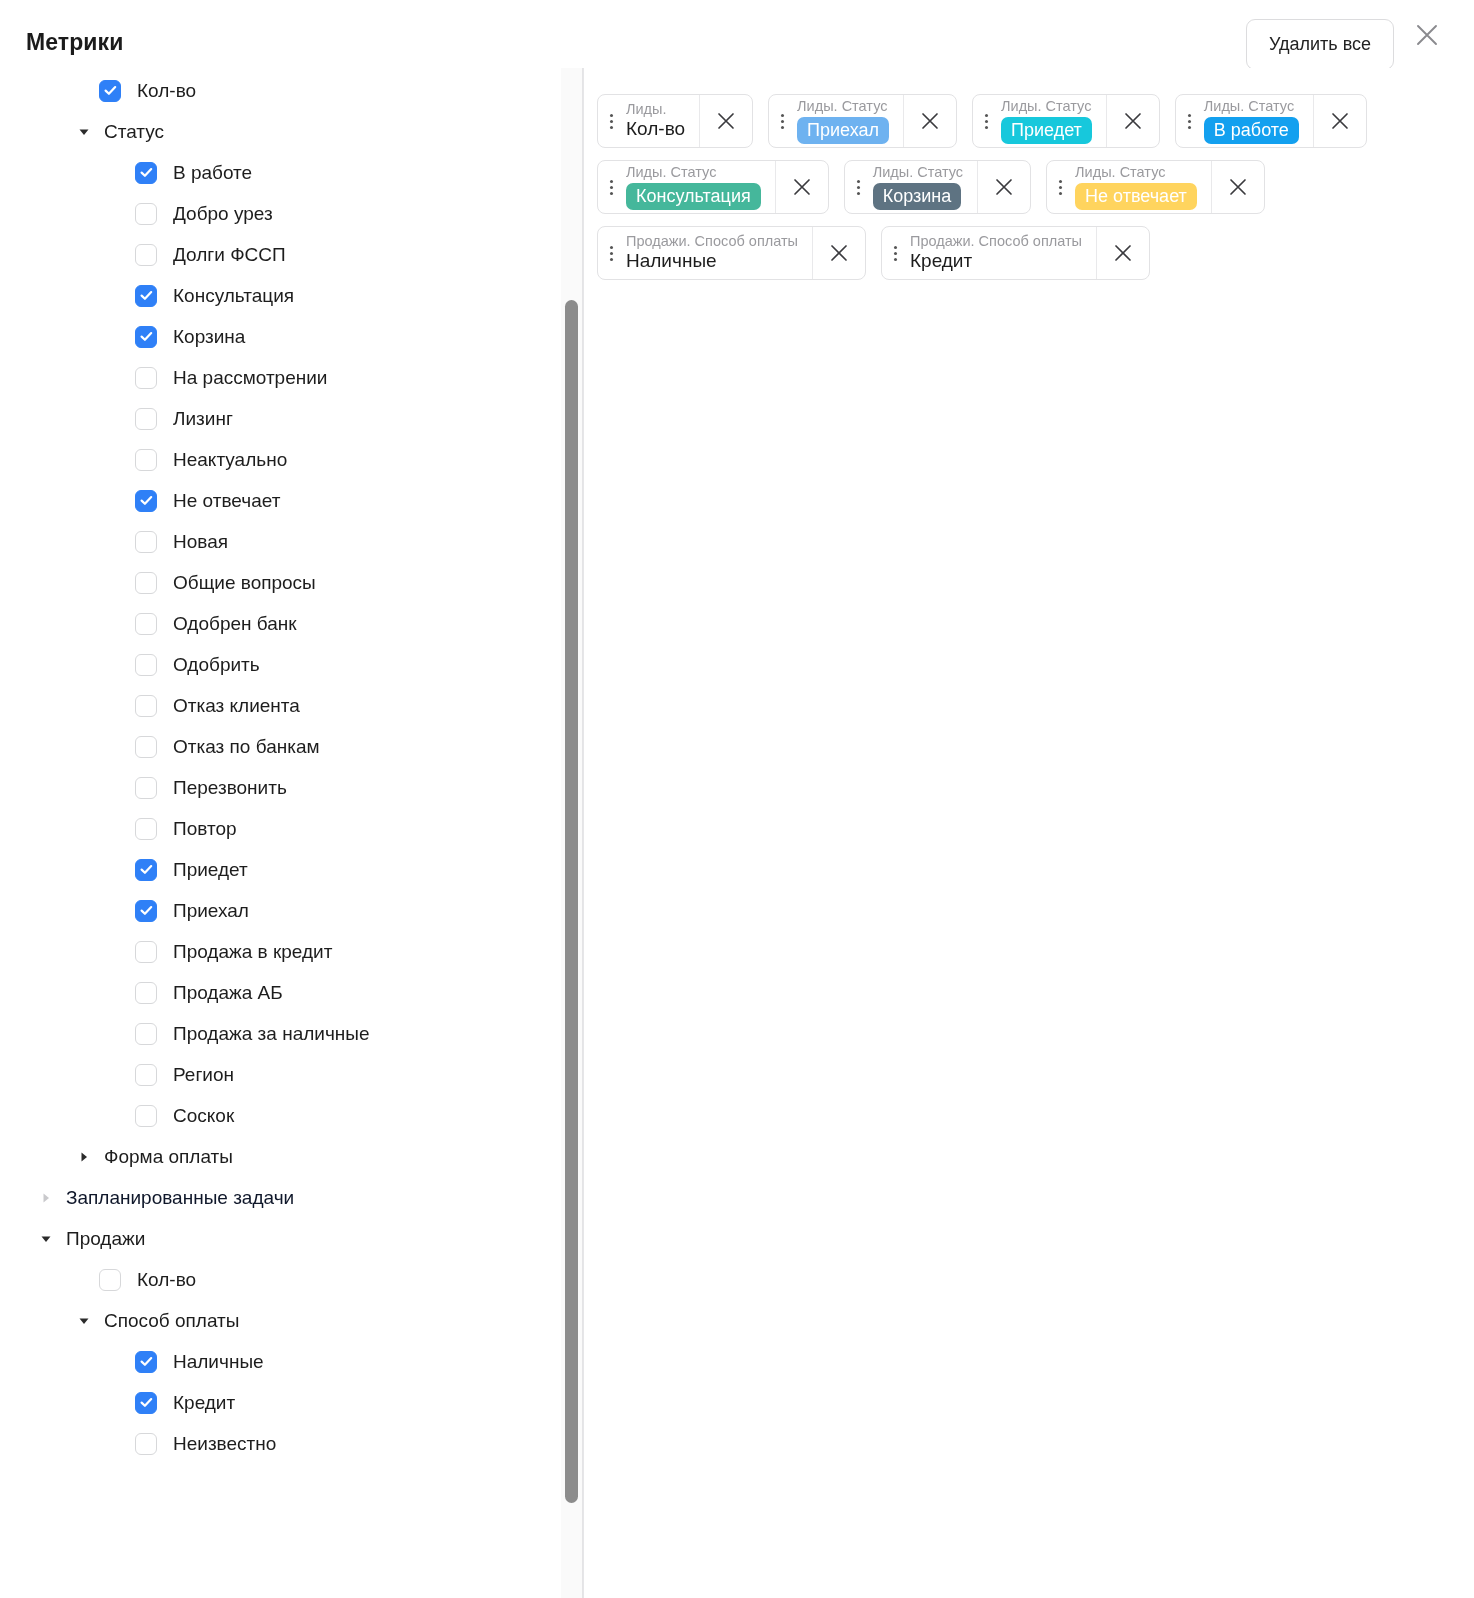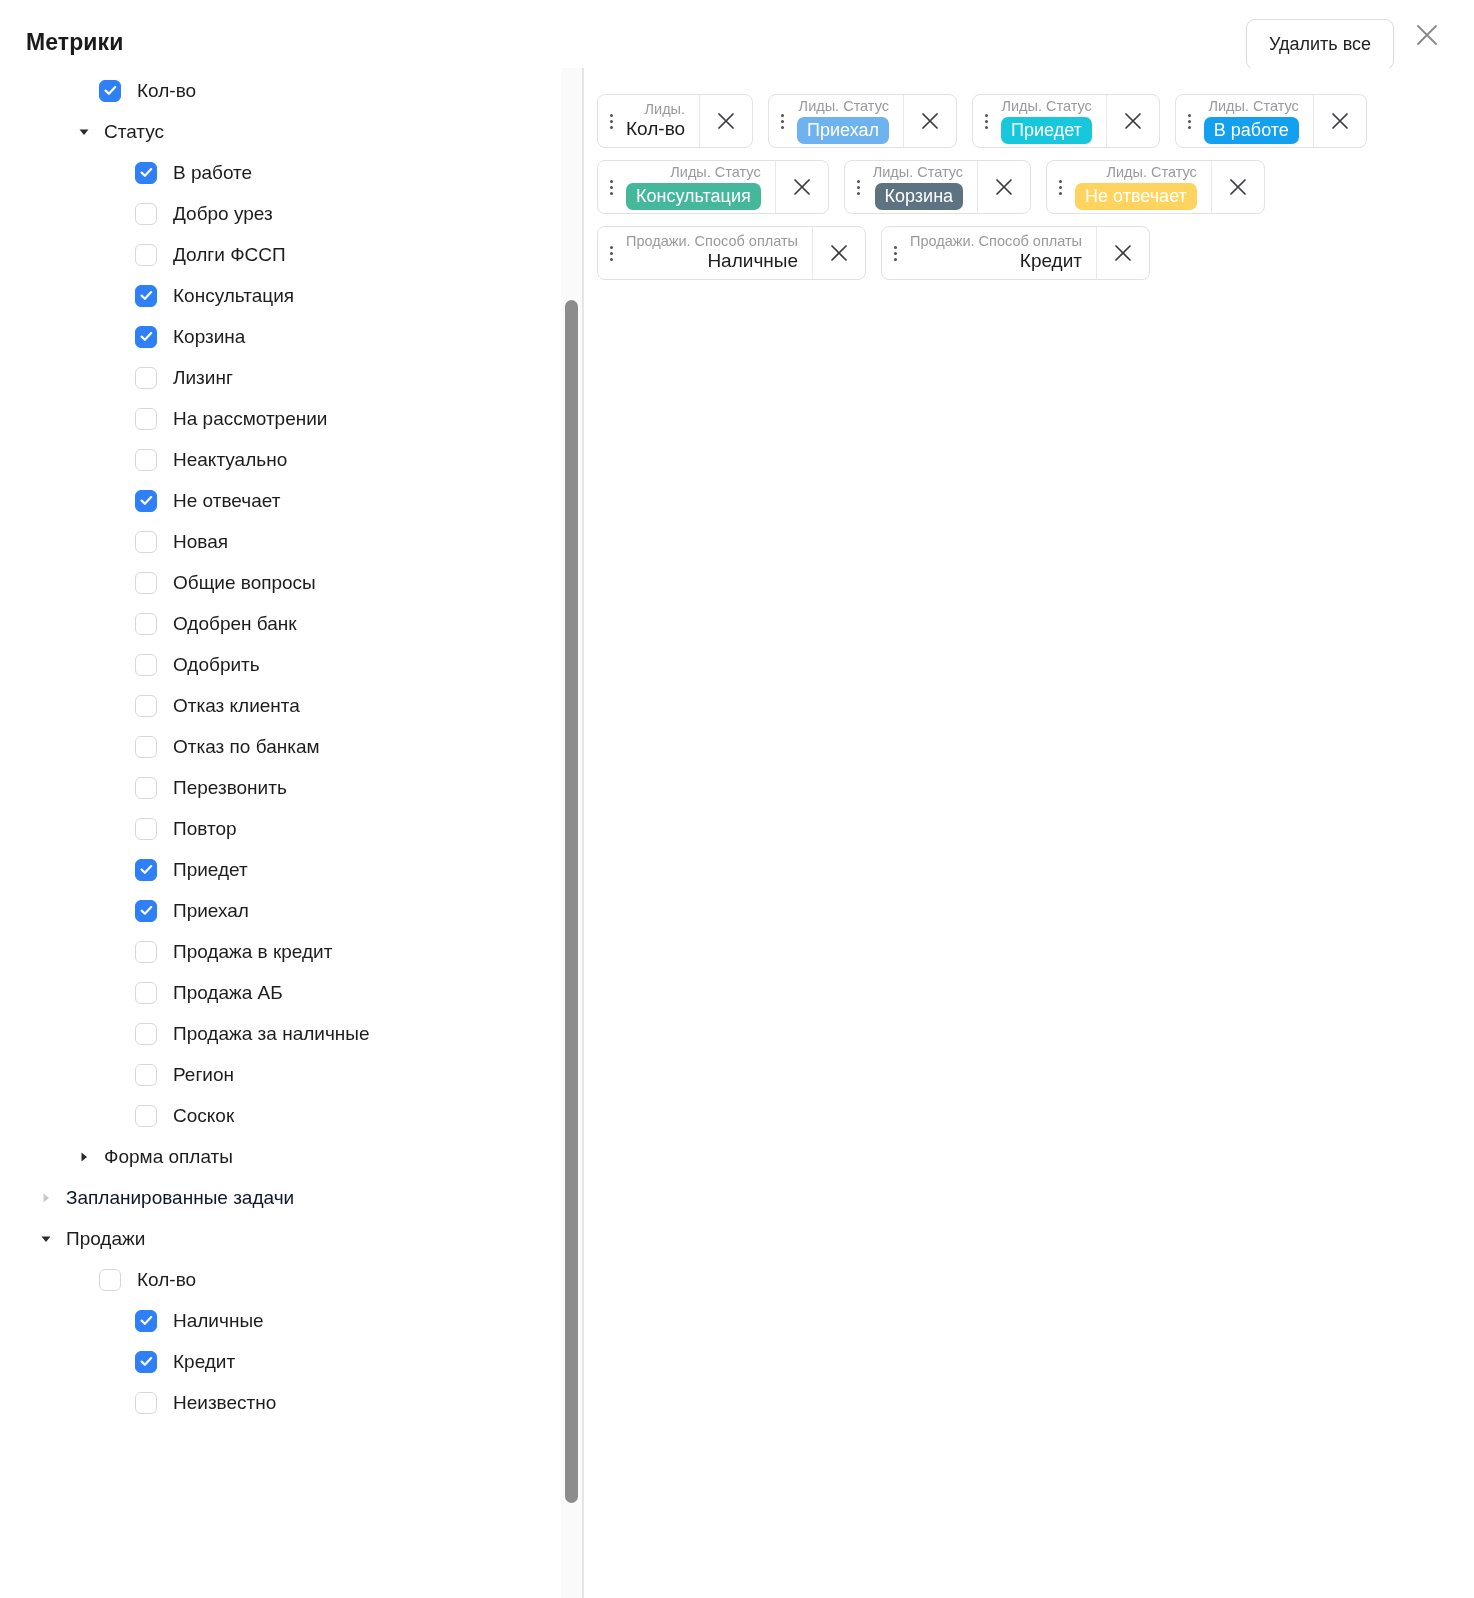--- a/index.html
+++ b/index.html
@@ -123,21 +123,21 @@
   .chip-handle {
     display: flex; align-items: center; justify-content: center;
     width: 18px; padding-left: 9px;
     cursor: grab;
   }
   .dots { display: flex; flex-direction: column; gap: 3px; }
   .dots i { width: 3px; height: 3px; border-radius: 50%; background: #555; display: block; }
 
   .chip-body {
     display: flex; flex-direction: column;
-    align-items: flex-end; justify-content: center;
+    align-items: flex-start; justify-content: center;
     padding: 0 14px 0 10px;
     min-width: 0;
   }
   .chip-cat {
     font-size: 14.5px; color: #9a9a9e; line-height: 1.15;
     white-space: nowrap;
   }
   .chip-val {
     font-size: 19px; color: #1d1d1d; line-height: 1.2; margin-top: 1px;
     white-space: nowrap;
@@ -218,25 +218,25 @@
         <li class="tree-row ind-cb-2">
           <span class="cb checked">
             <svg width="15" height="15" viewBox="0 0 15 15">
               <path d="M2.6 7.6 L5.9 10.8 L12.2 4.1" stroke="#ffffff" stroke-width="2.2" fill="none" stroke-linecap="round" stroke-linejoin="round"></path>
             </svg>
           </span>
           <span class="cb-label">Корзина</span>
         </li>
         <li class="tree-row ind-cb-2">
           <span class="cb"></span>
+          <span class="cb-label">На рассмотрении</span>
+        </li>
+        <li class="tree-row ind-cb-2">
+          <span class="cb"></span>
           <span class="cb-label">Лизинг</span>
-        </li>
-        <li class="tree-row ind-cb-2">
-          <span class="cb"></span>
-          <span class="cb-label">На рассмотрении</span>
         </li>
         <li class="tree-row ind-cb-2">
           <span class="cb"></span>
           <span class="cb-label">Неактуально</span>
         </li>
         <li class="tree-row ind-cb-2">
           <span class="cb checked">
             <svg width="15" height="15" viewBox="0 0 15 15">
               <path d="M2.6 7.6 L5.9 10.8 L12.2 4.1" stroke="#ffffff" stroke-width="2.2" fill="none" stroke-linecap="round" stroke-linejoin="round"></path>
             </svg>
@@ -332,20 +332,28 @@
             <svg width="12" height="12" viewBox="0 0 12 12">
               <path d="M1.5 3.5 L10.5 3.5 L6 9 Z" fill="#2b2b2b"></path>
             </svg>
           </span>
           <span class="grp-label">Продажи</span>
         </li>
         <li class="tree-row ind-cb-1">
           <span class="cb"></span>
           <span class="cb-label">Кол-во</span>
         </li>
+        <li class="tree-row group ind-1">
+          <span class="caret">
+            <svg width="12" height="12" viewBox="0 0 12 12">
+              <path d="M1.5 3.5 L10.5 3.5 L6 9 Z" fill="#2b2b2b"></path>
+            </svg>
+          </span>
+          <span class="grp-label">Способ оплаты</span>
+        </li>
         <li class="tree-row ind-cb-2">
           <span class="cb checked">
             <svg width="15" height="15" viewBox="0 0 15 15">
               <path d="M2.6 7.6 L5.9 10.8 L12.2 4.1" stroke="#ffffff" stroke-width="2.2" fill="none" stroke-linecap="round" stroke-linejoin="round"></path>
             </svg>
           </span>
           <span class="cb-label">Наличные</span>
         </li>
         <li class="tree-row ind-cb-2">
           <span class="cb checked">

